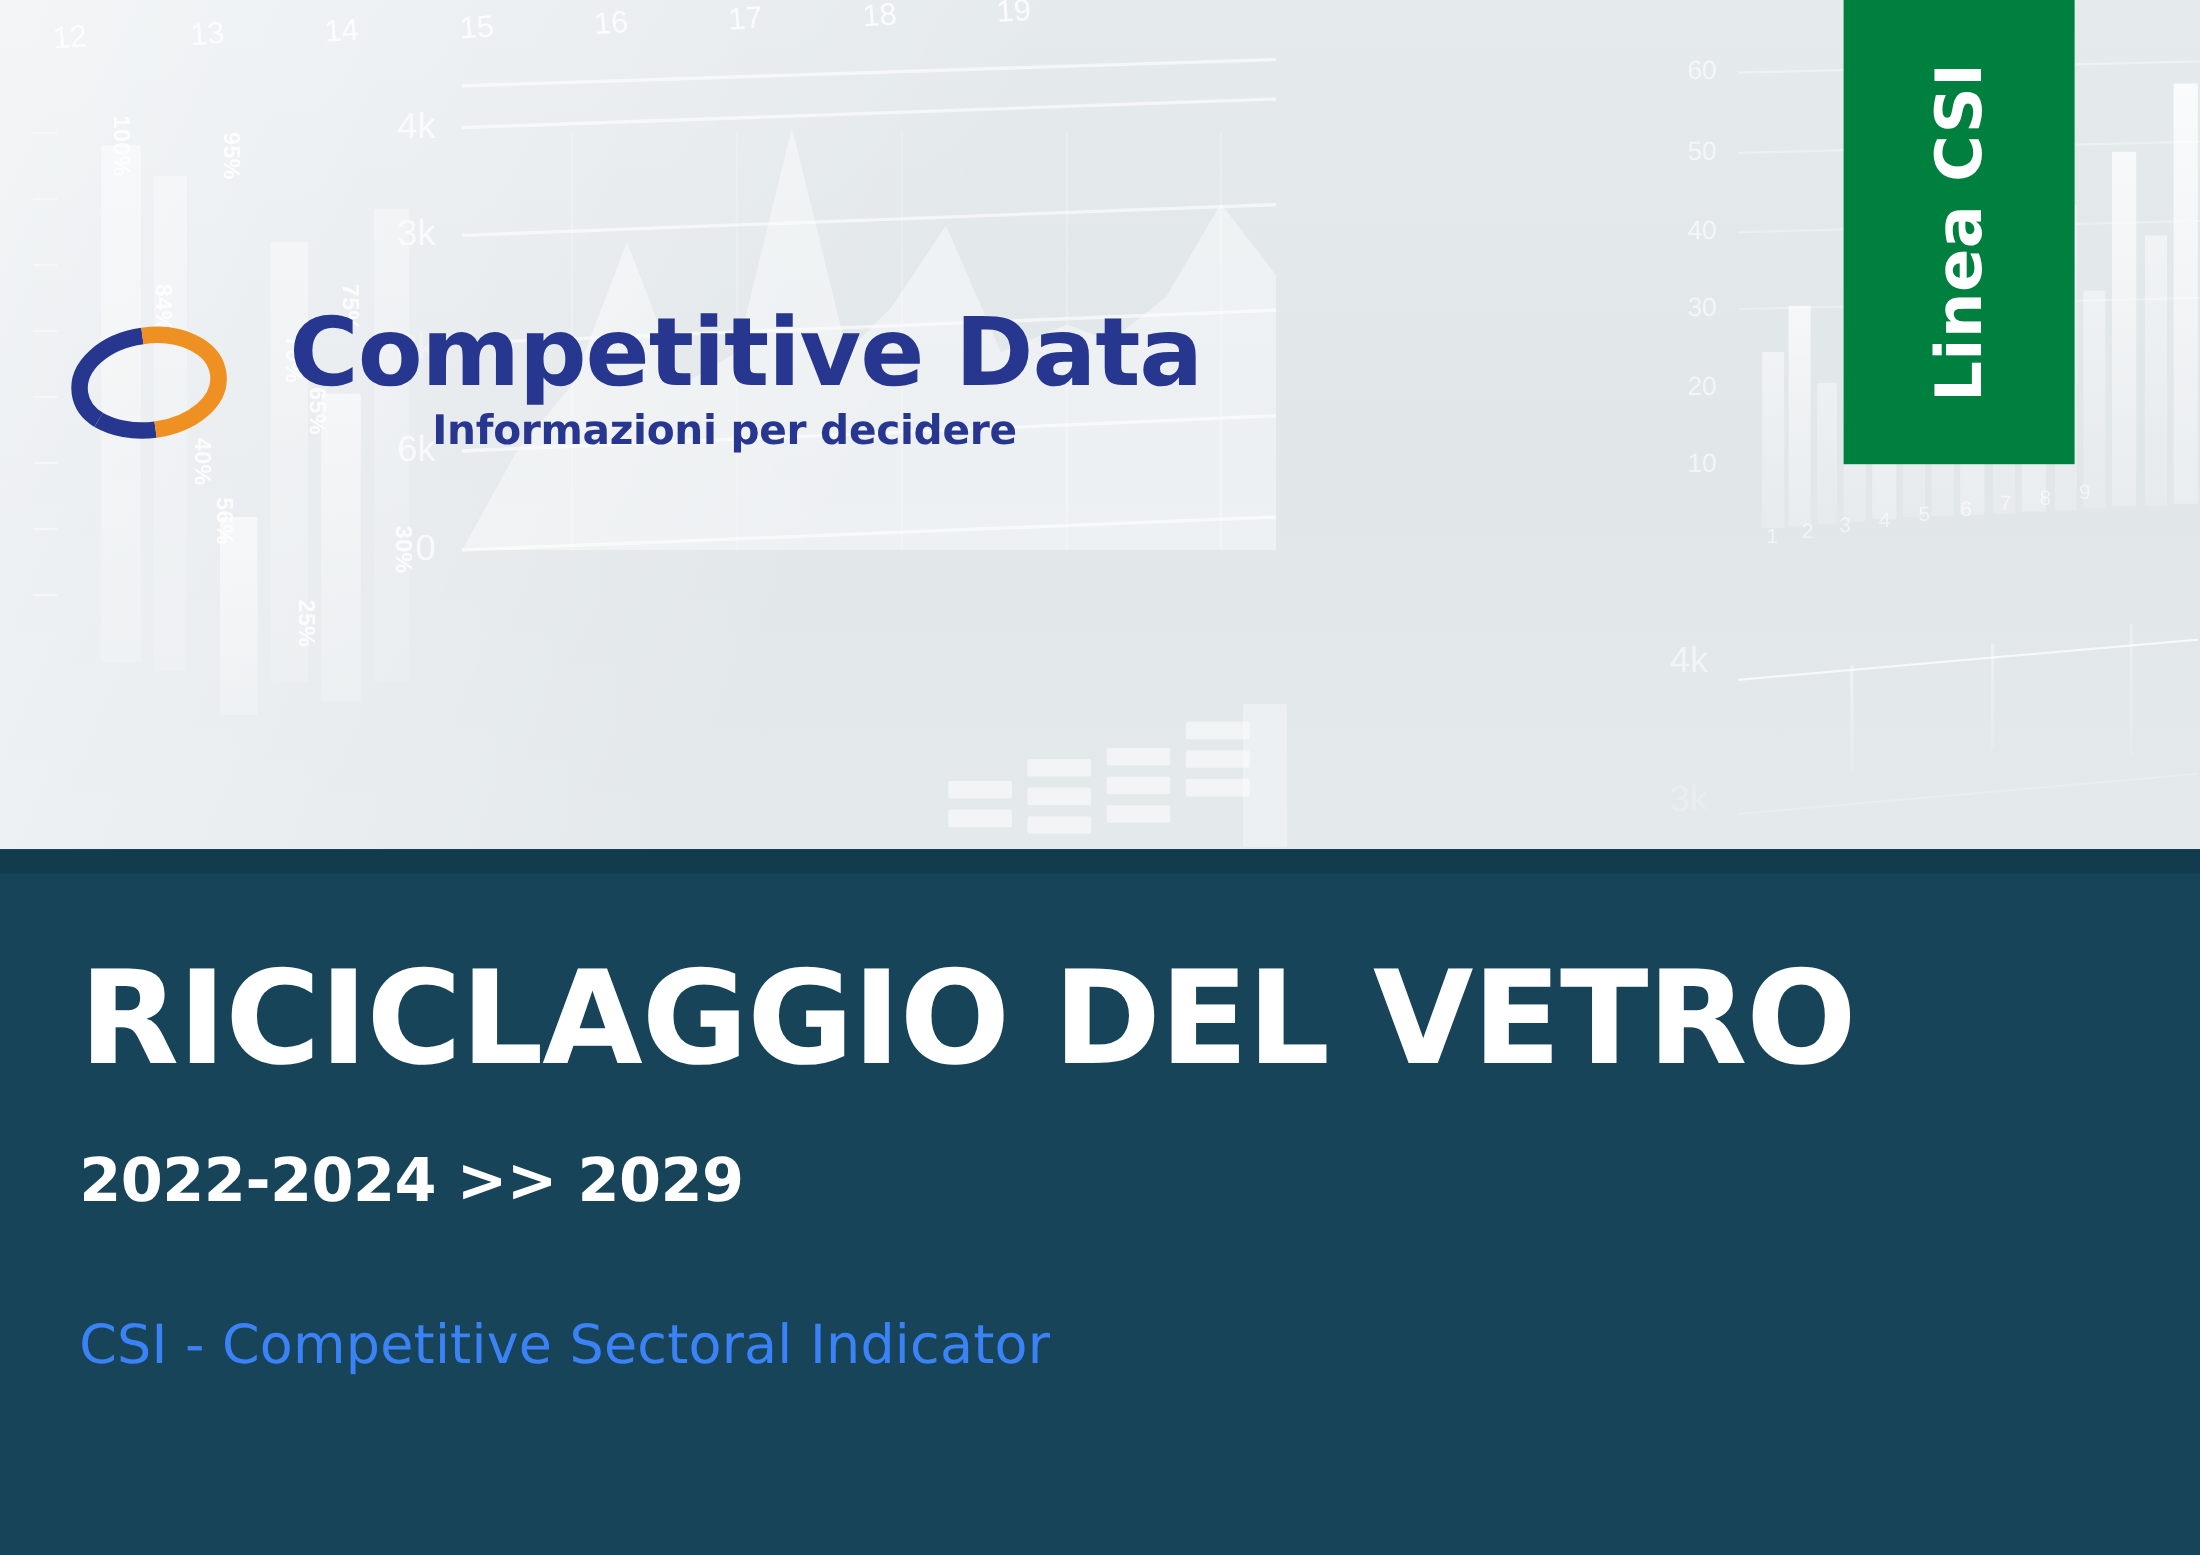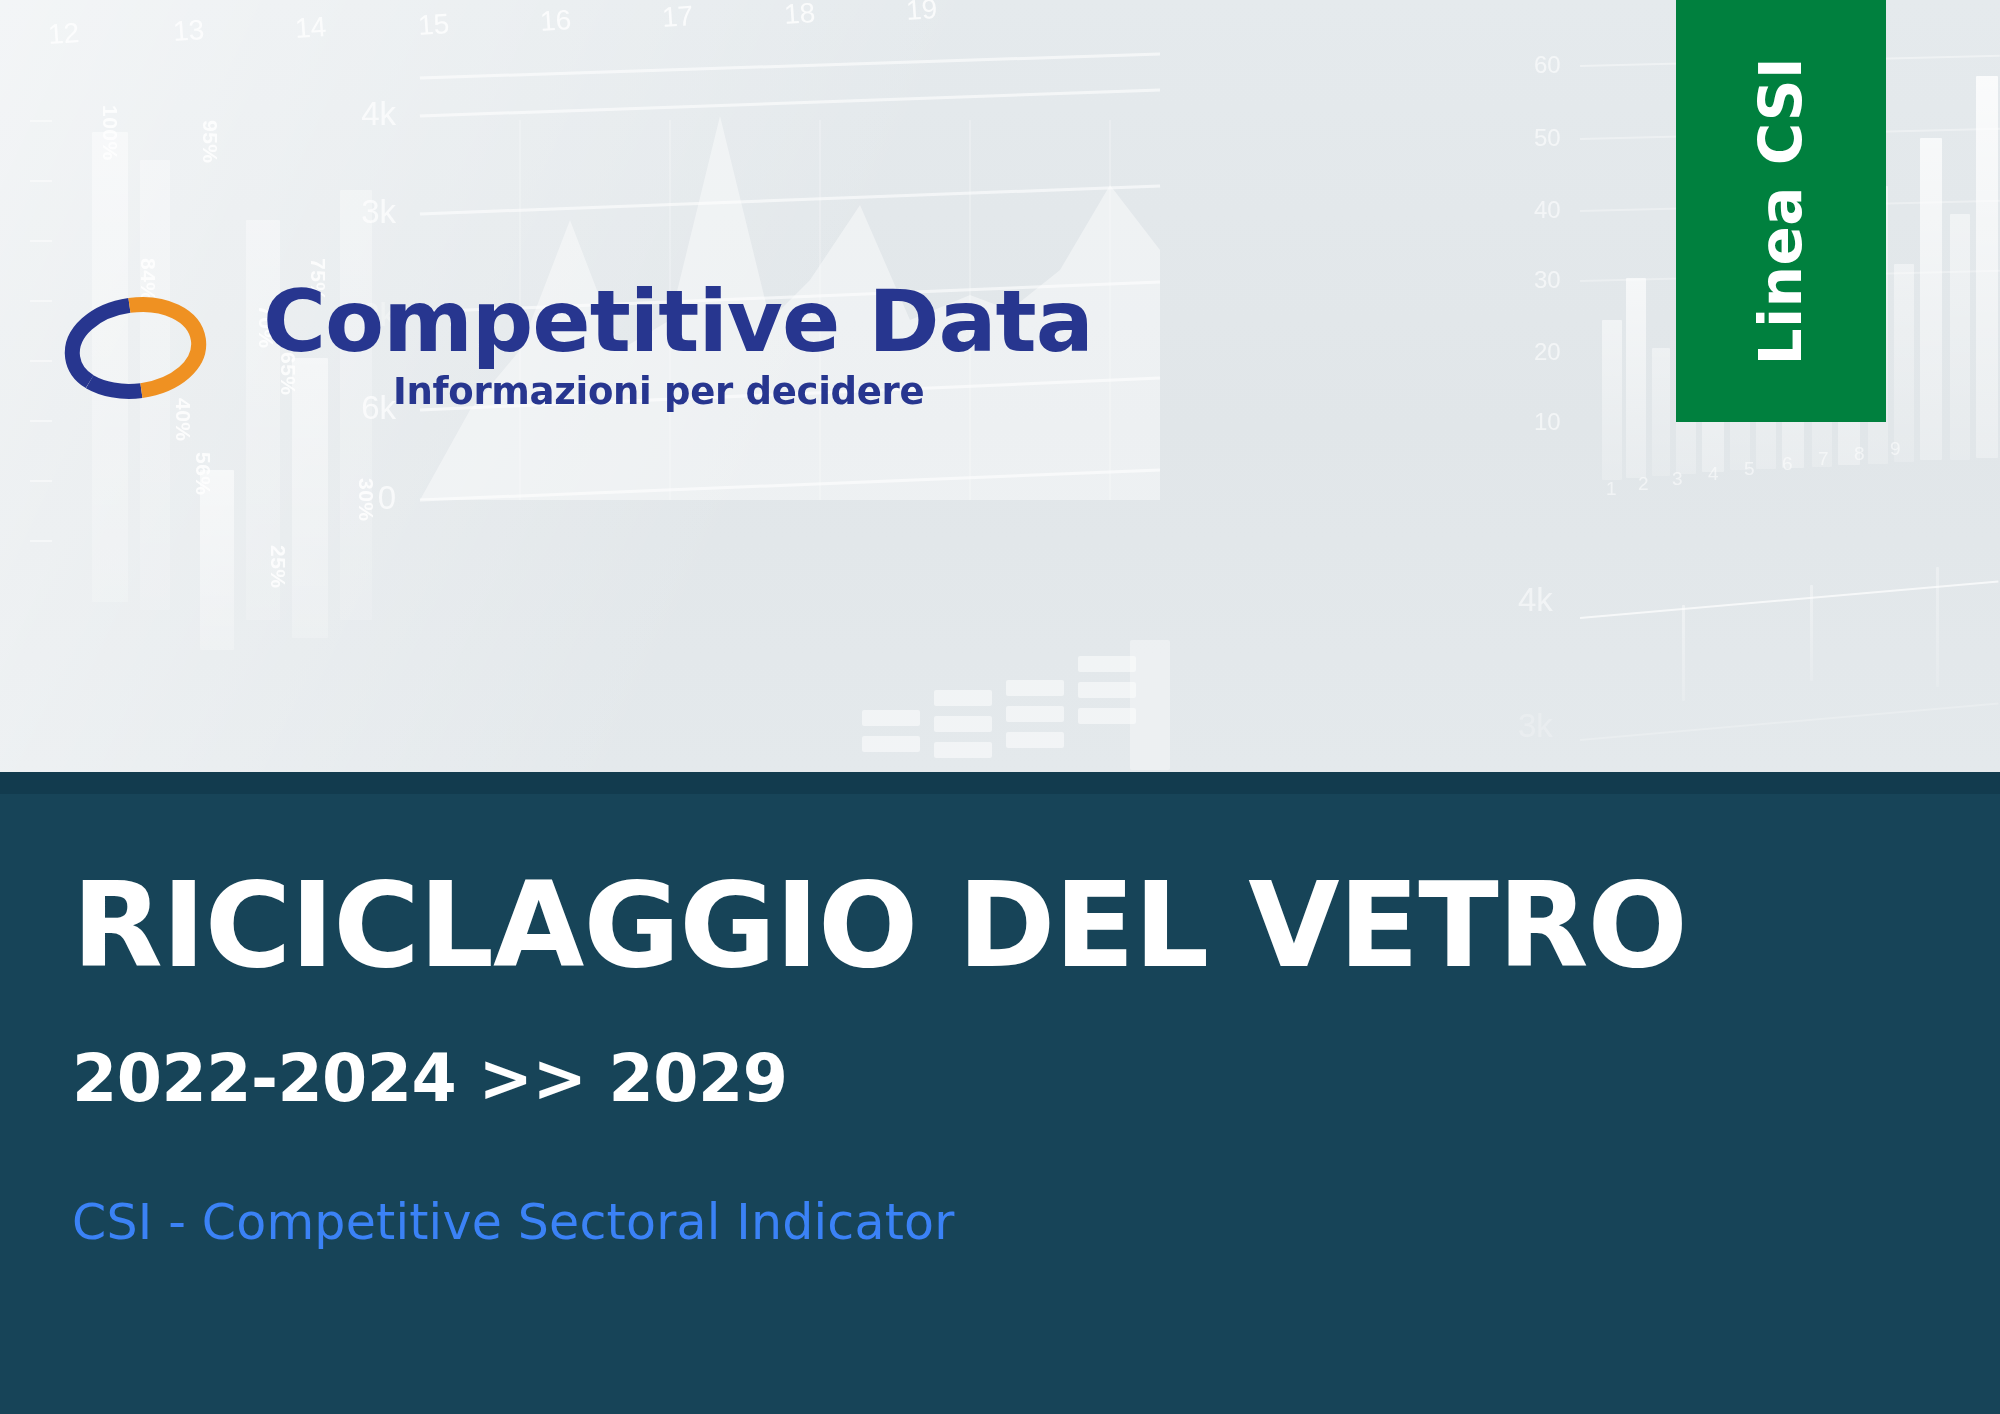--- a/index.html
+++ b/index.html
@@ -138,21 +138,21 @@
   }
   .main-title {
     position: absolute; left: 72px; top: 866px;
     font-size: 118px; font-weight: 700; color: #ffffff;
     letter-spacing: -1px; line-height: 1;
     font-family: "DejaVu Sans", sans-serif;
     white-space: nowrap;
   }
   .period {
     position: absolute; left: 72px; top: 1046px;
-    font-size: 65px; font-weight: 700; color: #ffffff;
+    font-size: 55px; font-weight: 700; color: #ffffff;
     letter-spacing: -.5px; line-height: 1;
     font-family: "DejaVu Sans", sans-serif;
   }
   .indicator {
     position: absolute; left: 72px; top: 1198px;
     font-size: 49px; font-weight: 400; color: #3b82f6;
     letter-spacing: .2px; line-height: 1;
     font-family: "DejaVu Sans", sans-serif;
   }
 </style>

